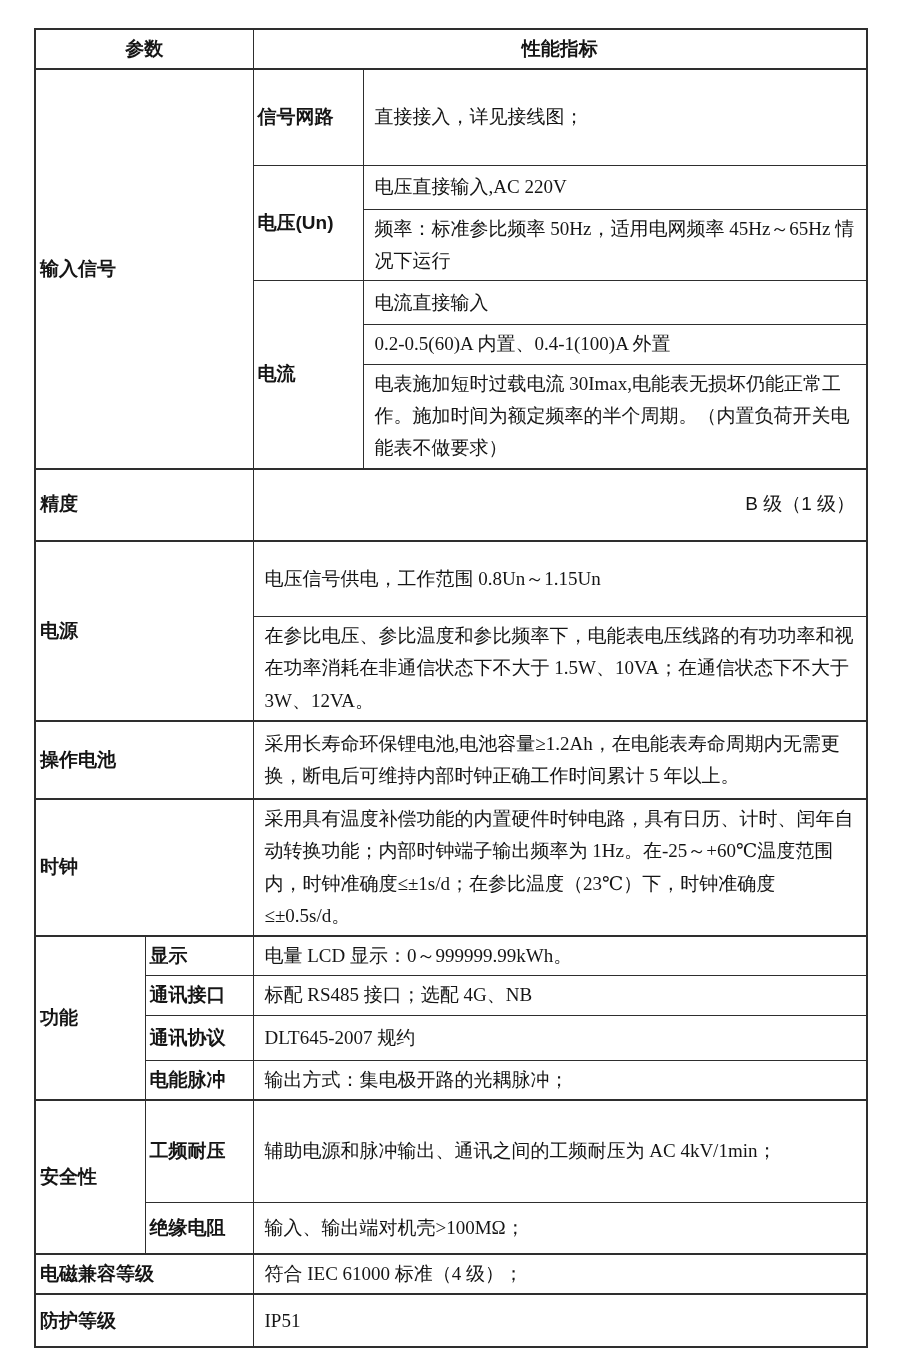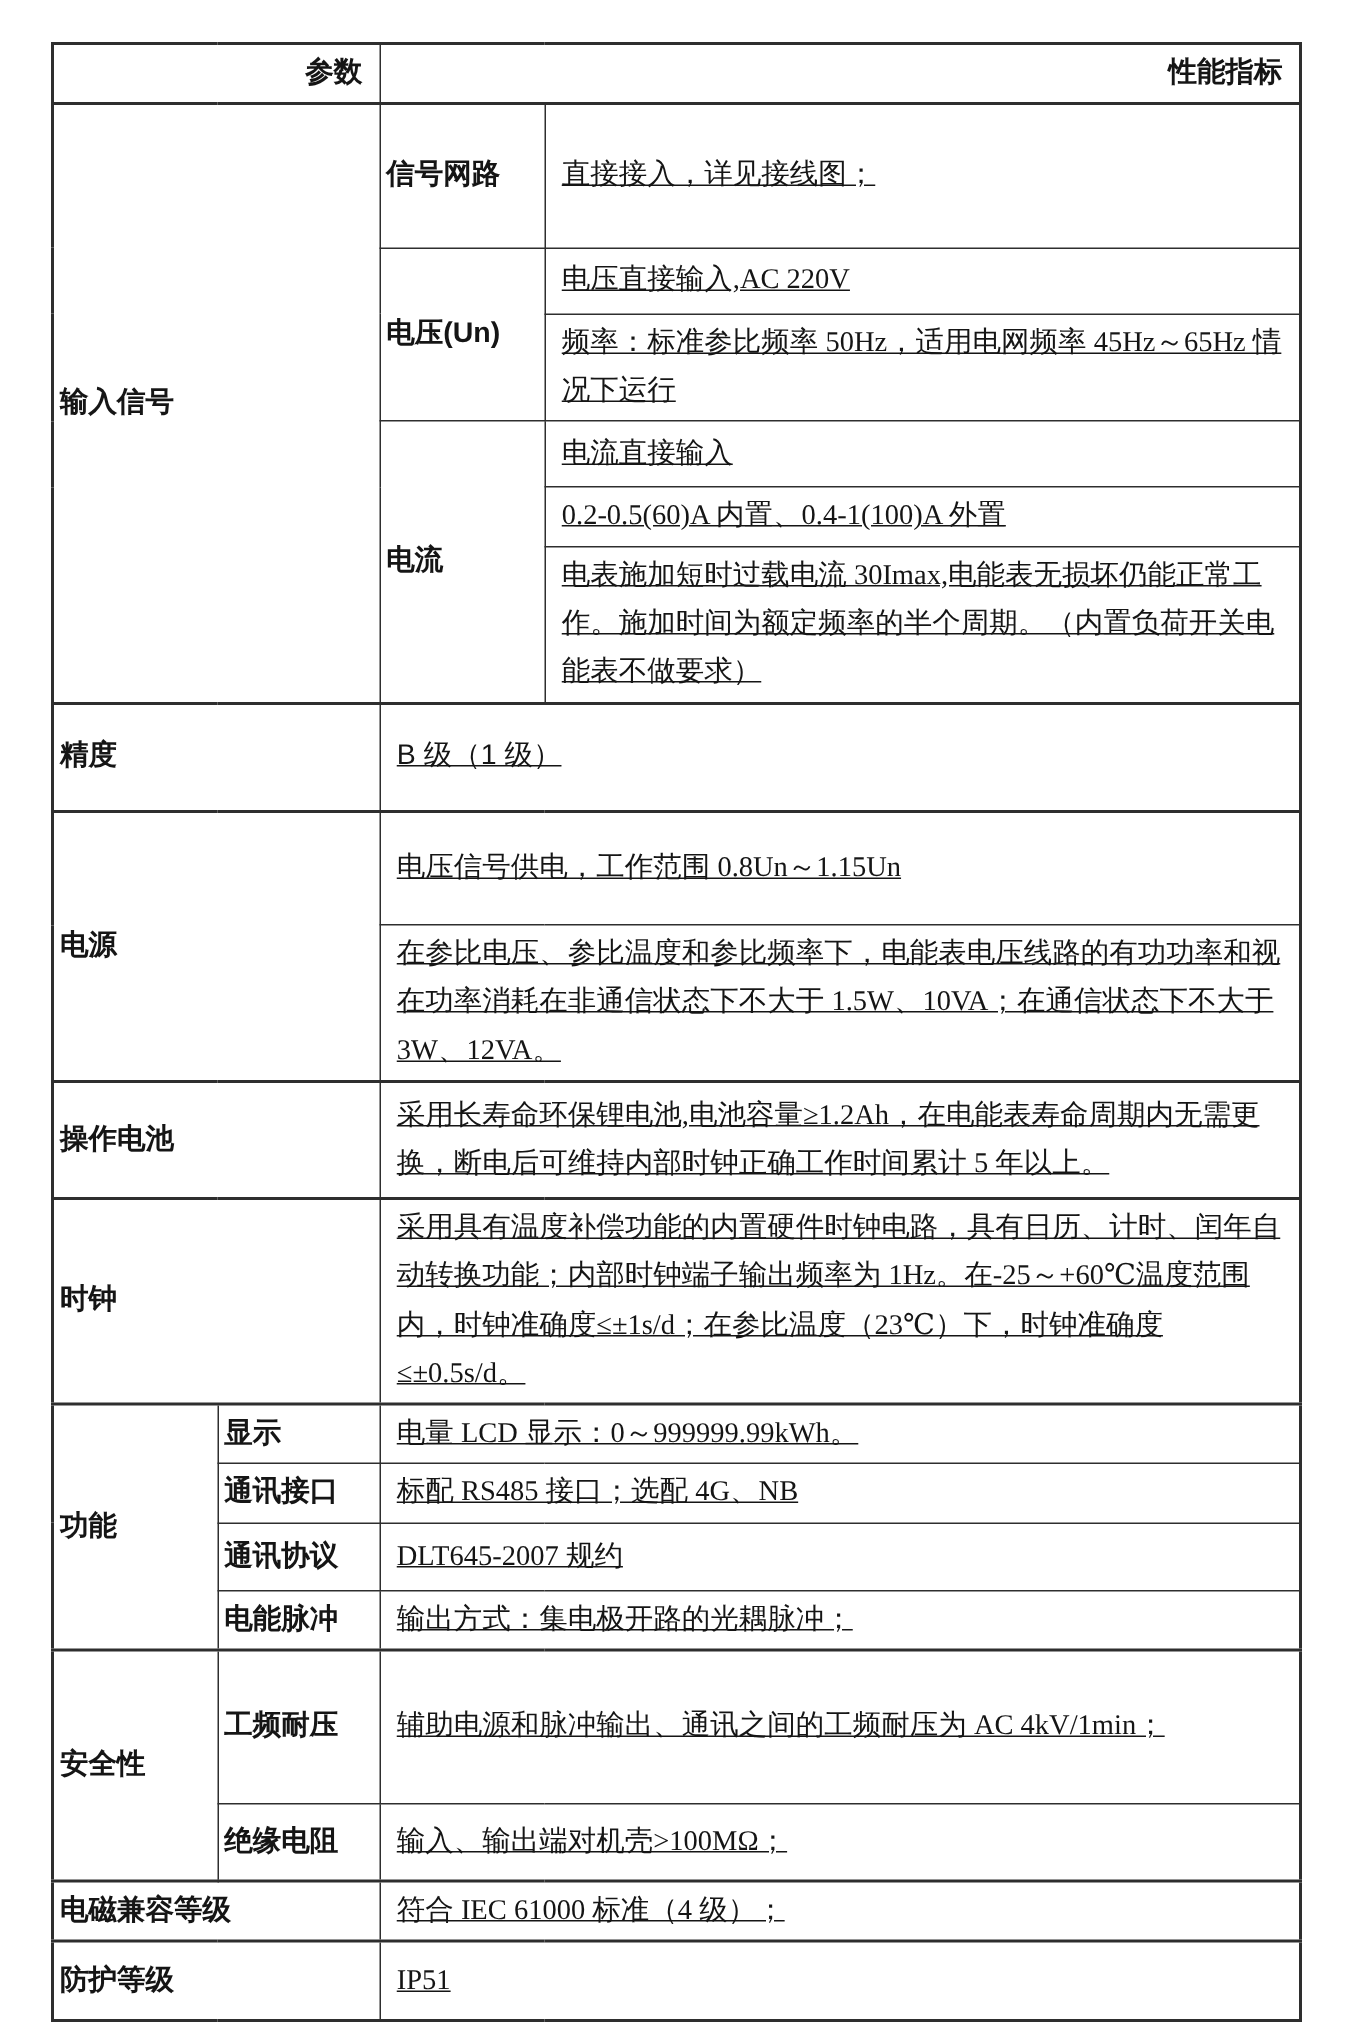--- a/index.html
+++ b/index.html
@@ -30,26 +30,26 @@
     word-break: break-word;
     overflow: hidden;
   }
   tr.major > td { border-top: 2px solid #2e2e2e; }
   td.lbl {
     font-family: "Liberation Sans", "DejaVu Sans", sans-serif;
     font-weight: bold;
     padding: 3px 4px;
     font-size: 19px;
   }
-  td.val { text-align: left; text-decoration: underline; }
-  td.val-sans { font-family: "Liberation Sans", "DejaVu Sans", sans-serif; }
+  td.val { text-align: left; }
+  td.val-sans { font-family: "Liberation Sans", "DejaVu Sans", sans-serif; text-align: right; }
   td.hdr {
     font-family: "Liberation Sans", "DejaVu Sans", sans-serif;
     font-weight: bold;
-    text-align: right;
+    text-align: center;
     font-size: 19px;
   }
 </style>
 </head>
 <body>
 
 <table class="spec">
   <colgroup>
     <col style="width:110px">
     <col style="width:108px">

